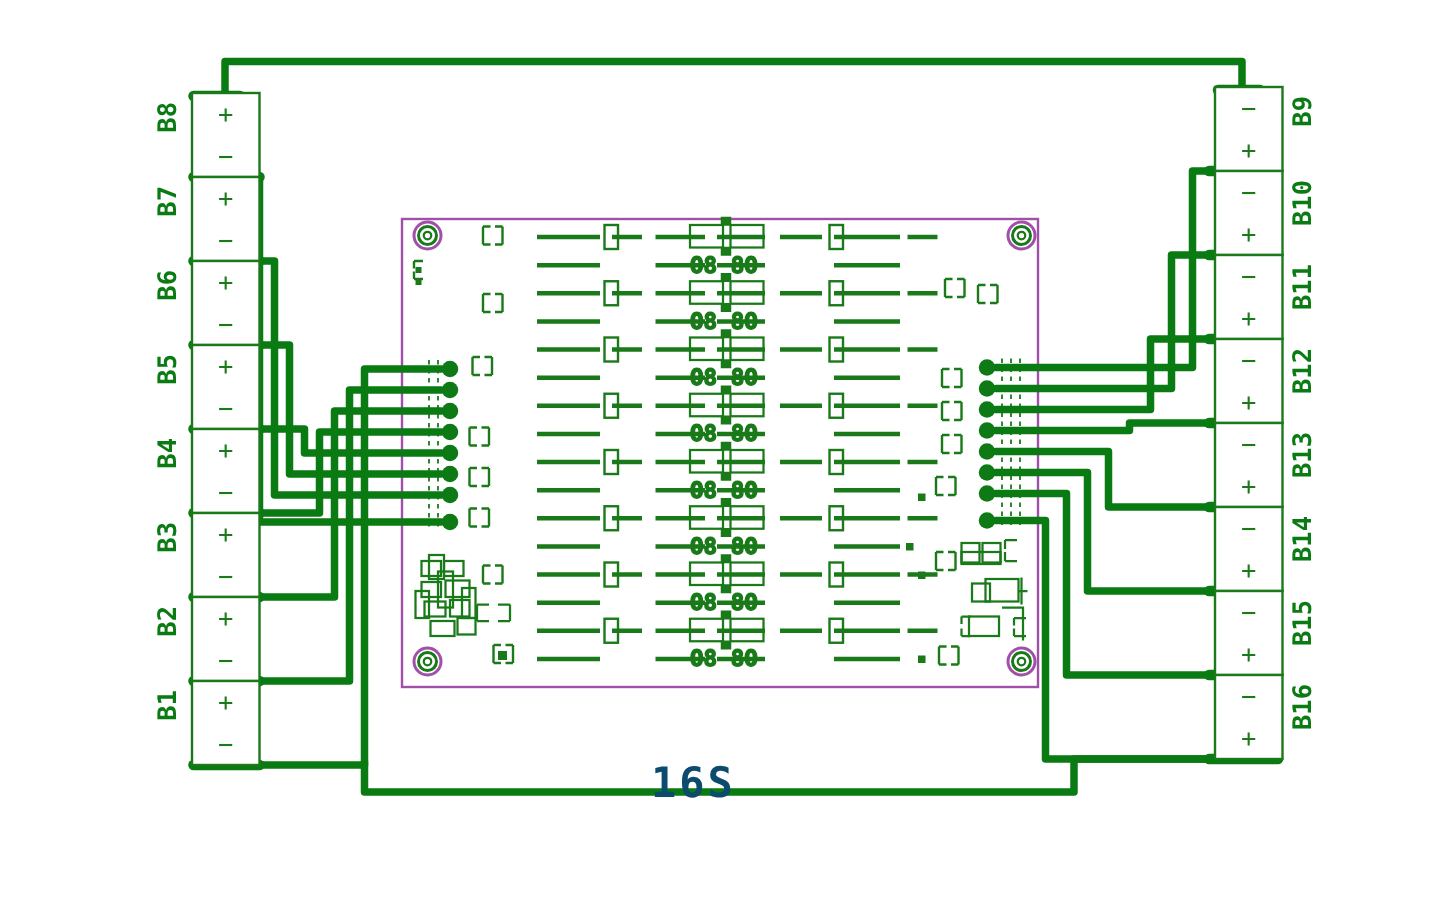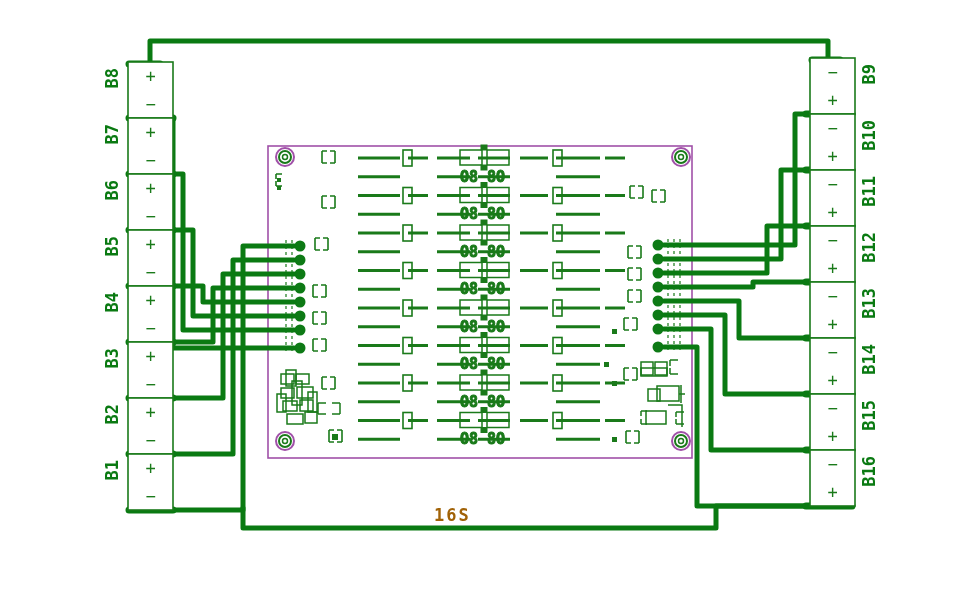--- a/index.html
+++ b/index.html
@@ -5,21 +5,21 @@
   html,body{margin:0;padding:0;background:#ffffff;}
   body{width:970px;height:600px;overflow:hidden;
        font-family:"DejaVu Sans Mono","Liberation Mono",monospace;}
   #stage{position:relative;width:970px;height:600px;background:#fff;}
   #art{position:absolute;left:0;top:0;}
   .lbl{position:absolute;color:#0a7a12;font-weight:bold;
        font-family:"DejaVu Sans Mono","Liberation Mono",monospace;
        white-space:nowrap;}
   .vlbl{writing-mode:vertical-rl;text-orientation:mixed;
         font-size:17px;letter-spacing:0px;line-height:1;}
-  #title16s{font-size:17px;letter-spacing:2px;color:#a16207;}
+  #title16s{font-size:28px;letter-spacing:2px;color:#0c4a6e;}
 </style>
 </head>
 <body>
 
 <div id="stage">
 
   <svg id="art" width="970" height="600" viewBox="0 0 970 600">
 
     <defs>
       <g id="mhole">

